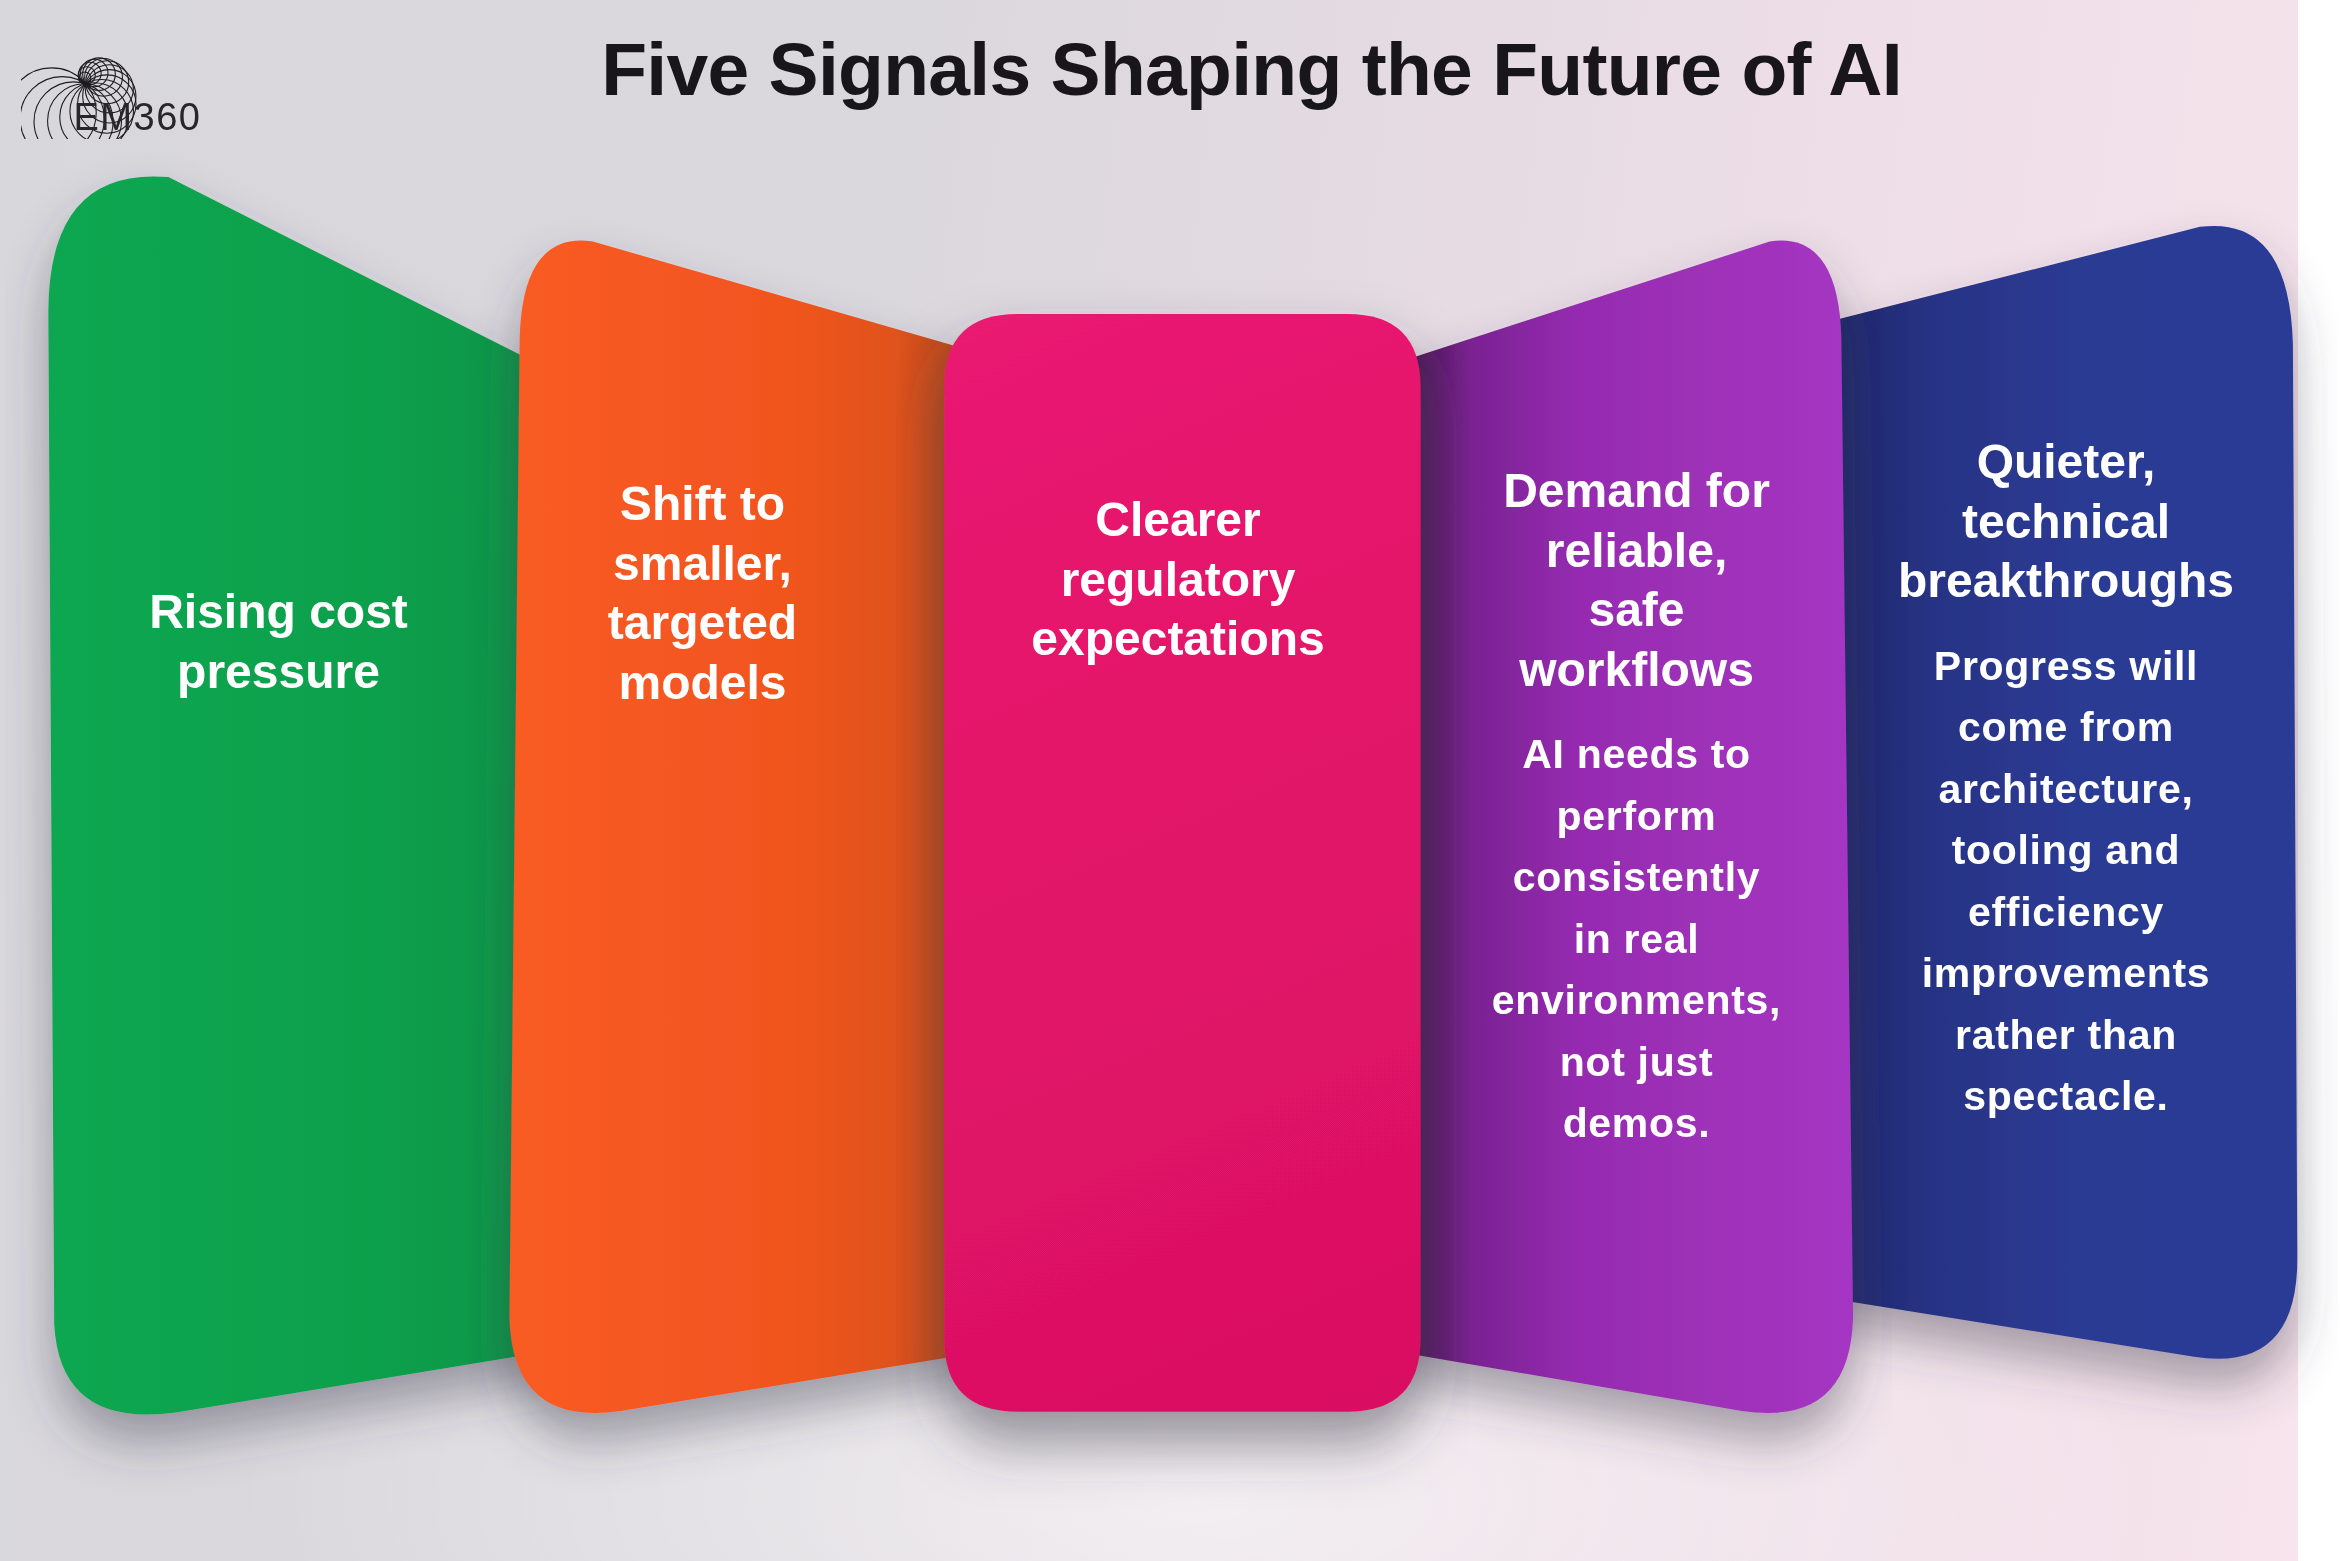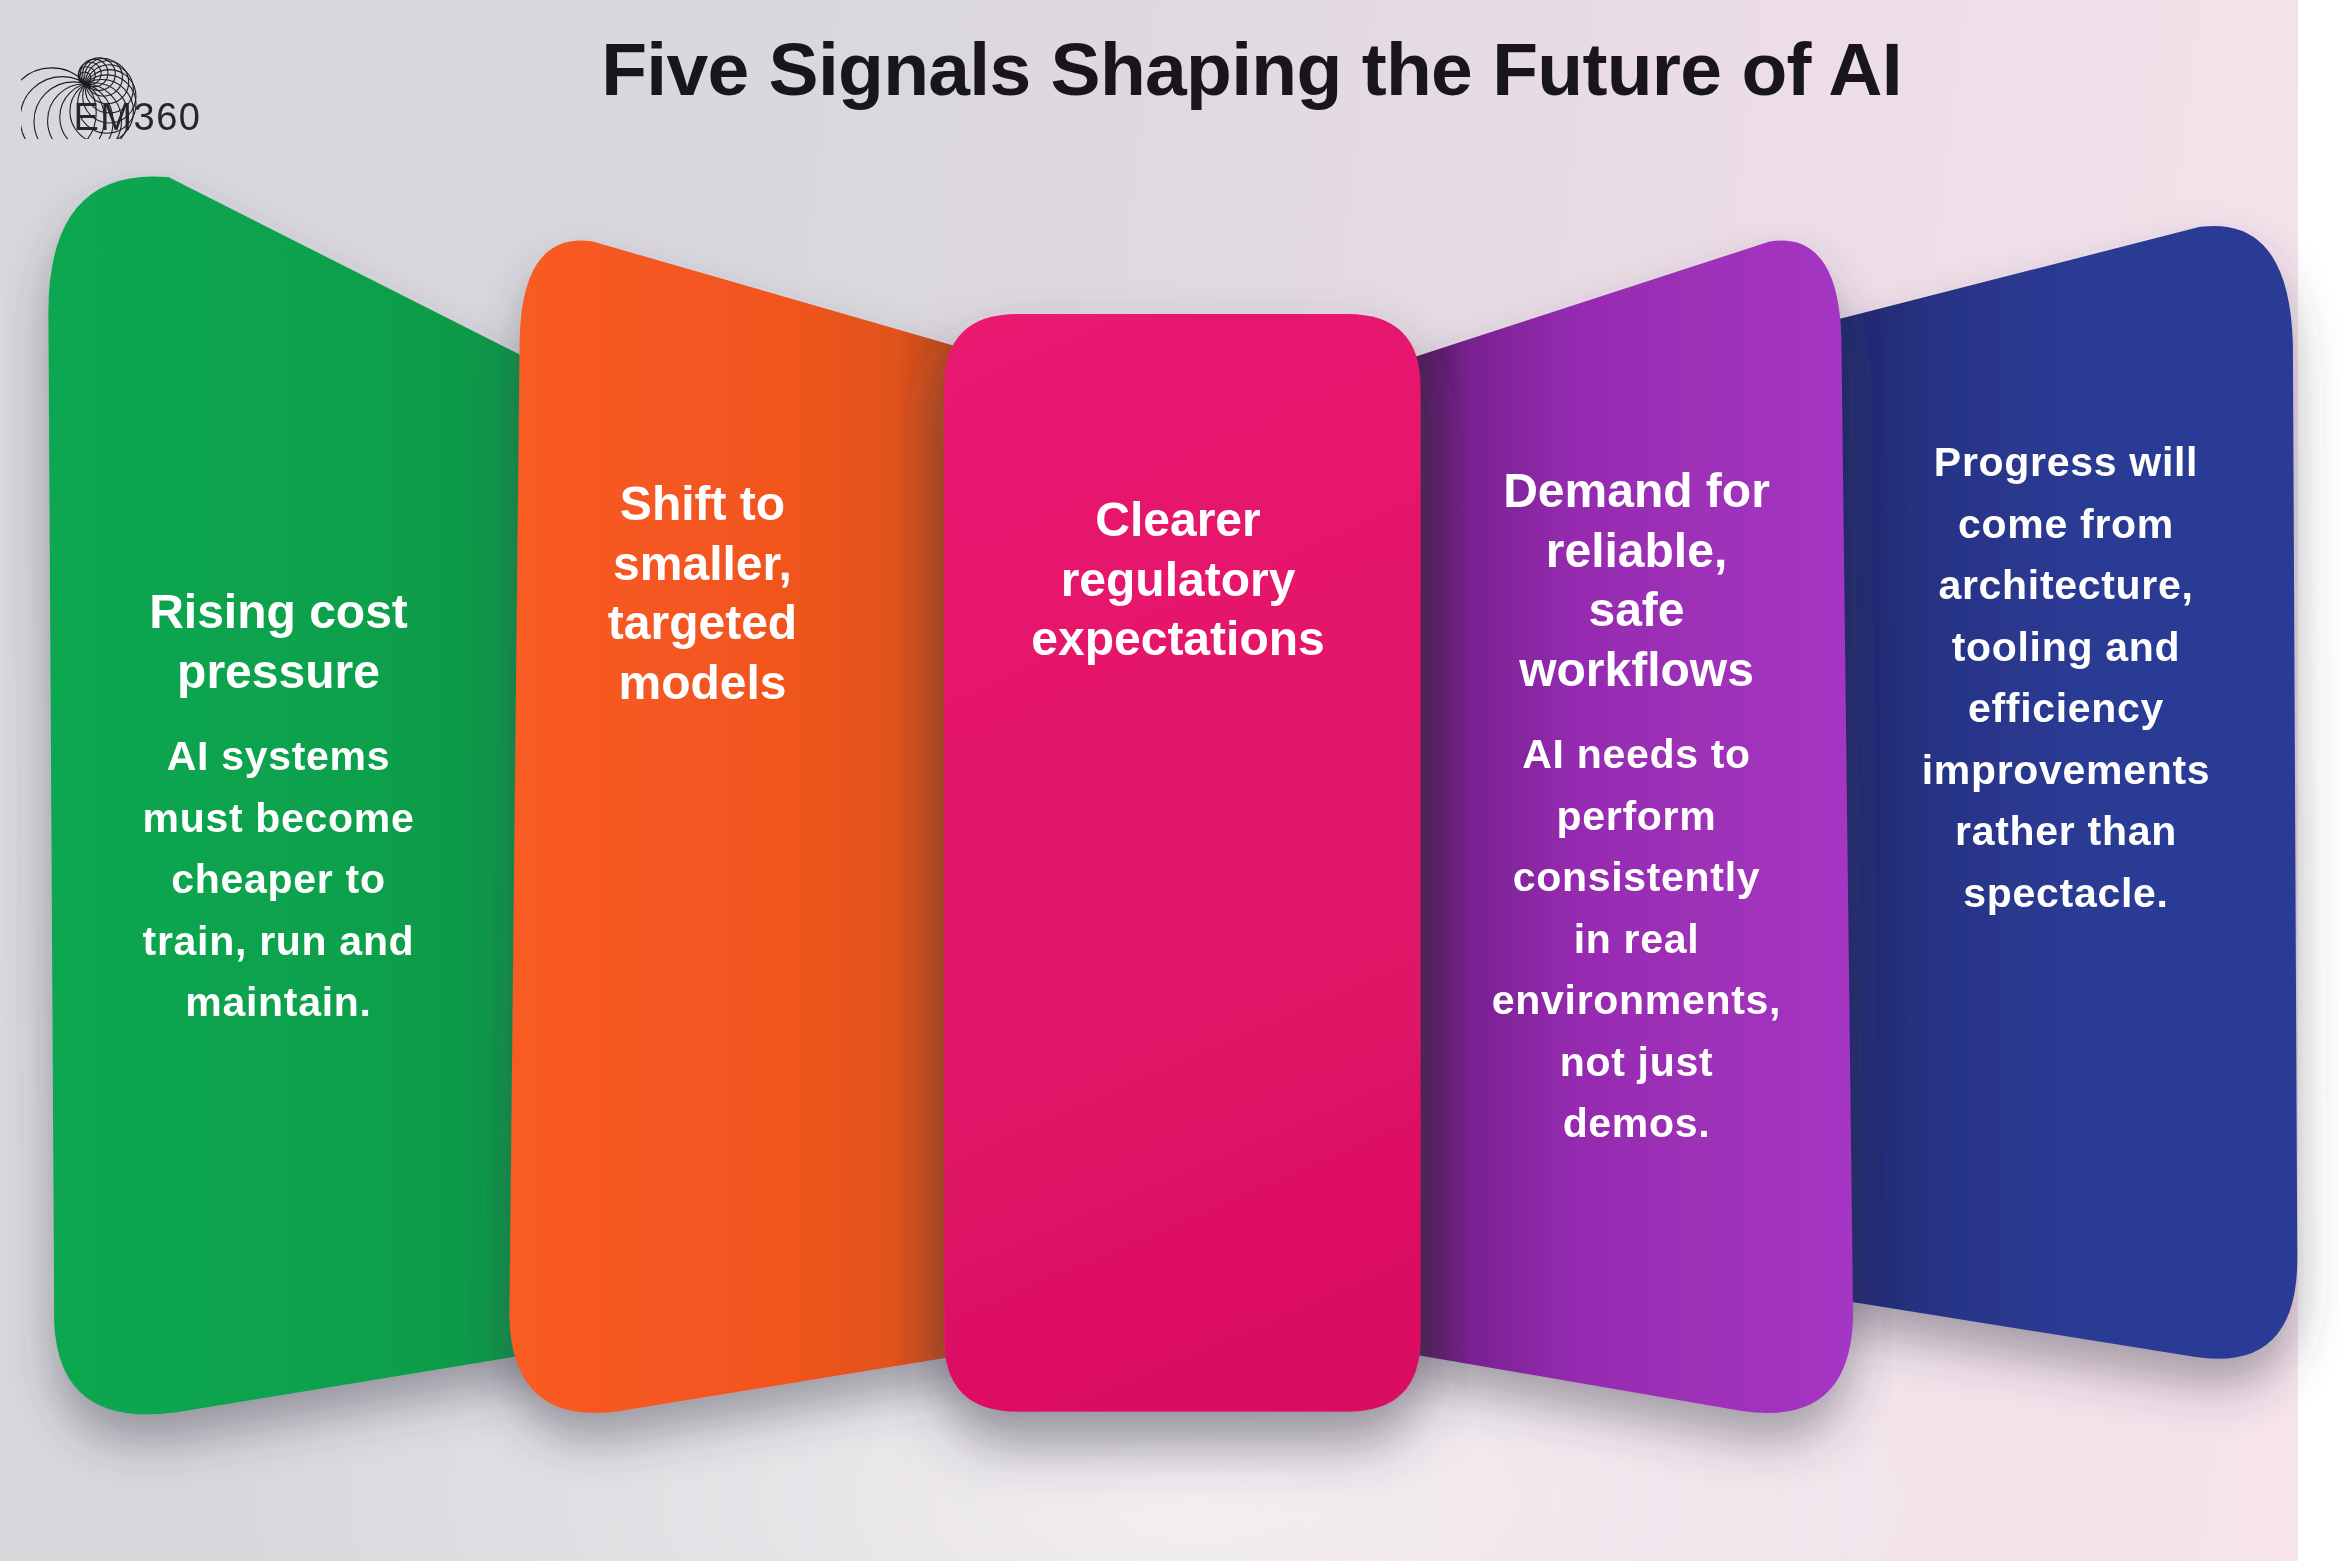--- a/index.html
+++ b/index.html
@@ -124,25 +124,20 @@
           </g>
       </svg>
       <span class="logo-text">EM360</span>
     </div>
     <h1 class="page-title">Five Signals Shaping the Future of AI</h1>
   </header>
 
   <div class="card-text ct-1">
     <h2>Rising cost
 pressure</h2>
-    <p>AI systems
-must become
-cheaper to
-train, run and
-maintain.</p>
   </div>
 
   <div class="card-text ct-2">
     <h2>Shift to
 smaller,
 targeted
 models</h2>
   </div>
 
   <div class="card-text ct-3">
@@ -159,20 +154,23 @@
     <p>AI needs to
 perform
 consistently
 in real
 environments,
 not just
 demos.</p>
   </div>
 
   <div class="card-text ct-5">
+    <h2>Quieter,
+technical
+breakthroughs</h2>
     <p>Progress will
 come from
 architecture,
 tooling and
 efficiency
 improvements
 rather than
 spectacle.</p>
   </div>
 

